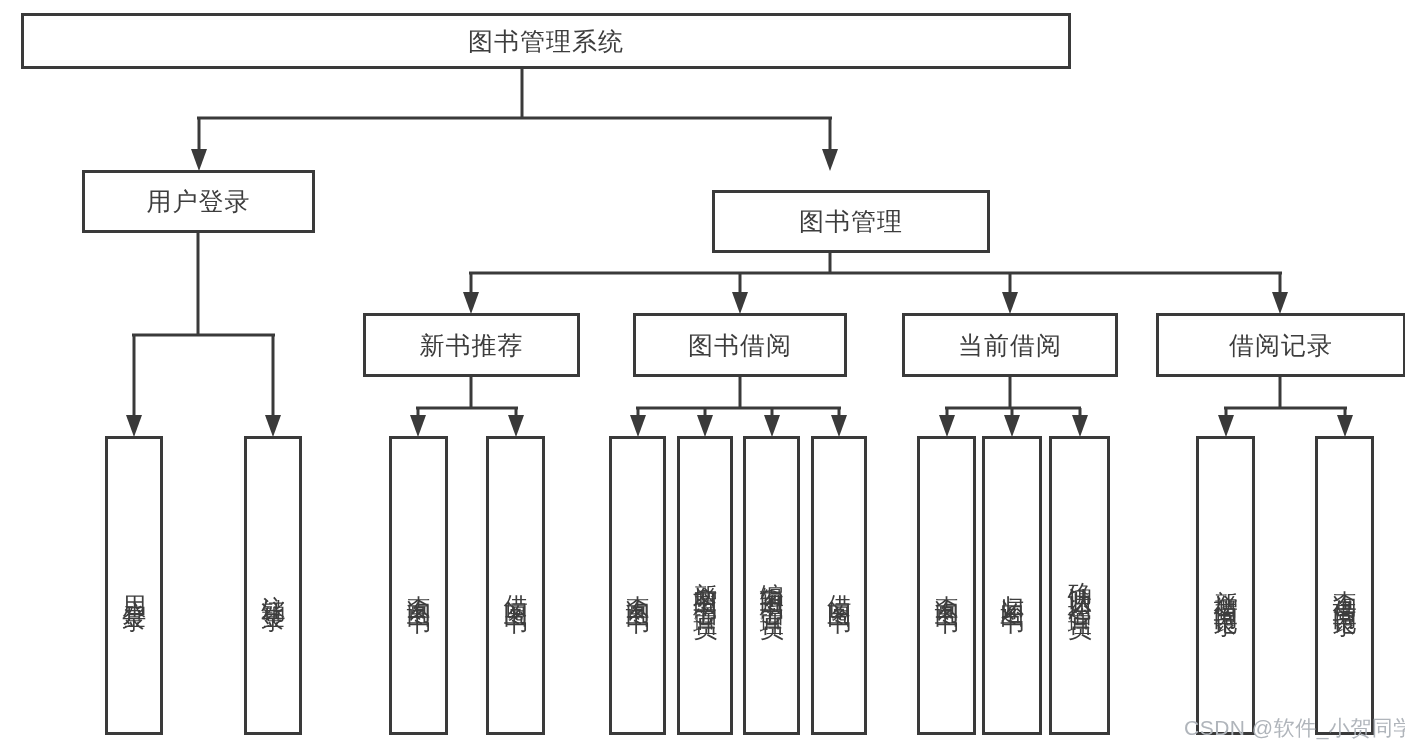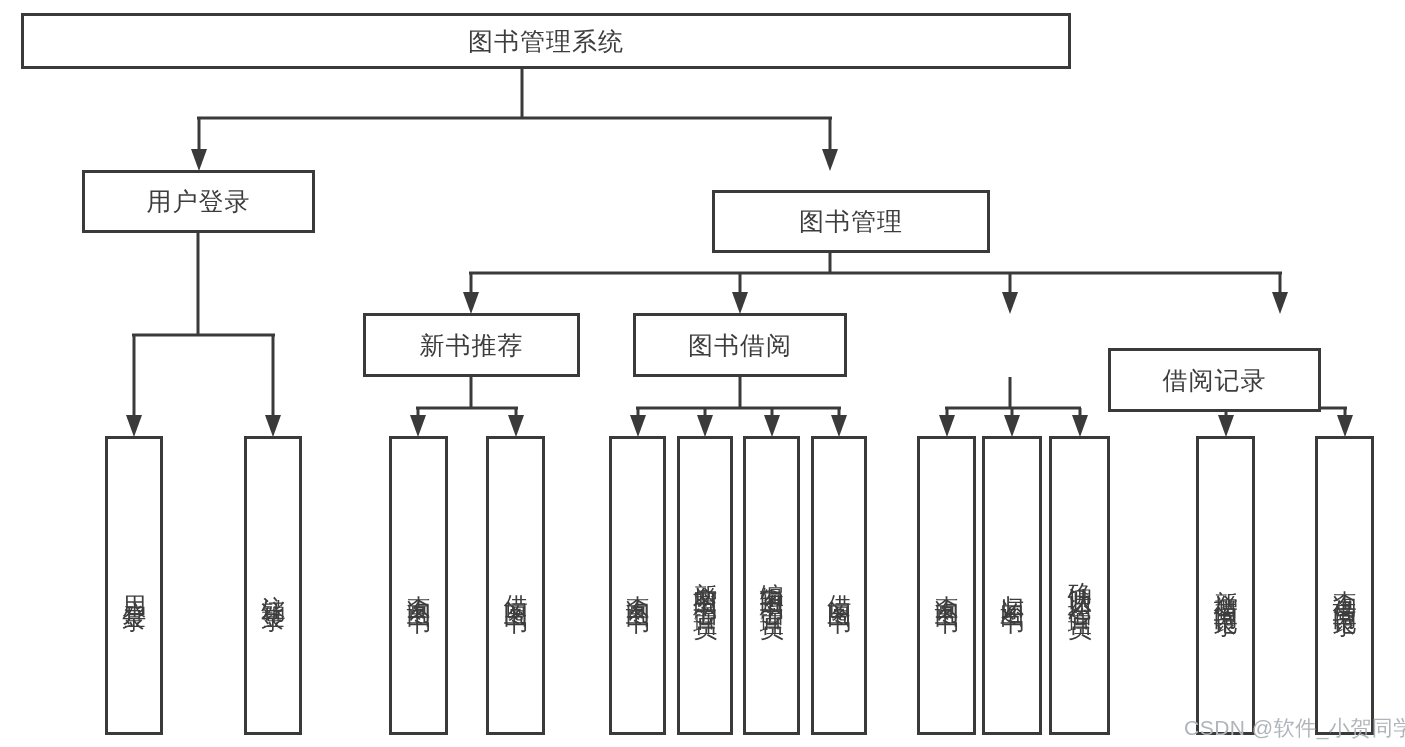--- a/index.html
+++ b/index.html
@@ -121,21 +121,24 @@
   <div class="node lvl2" style="left:712px;width:278px;margin-top:20px;">
     <span>图书管理</span>
   </div>
 
   <div class="node lvl3" style="left:633px;width:214px;">
     <span>图书借阅</span>
   </div>
   <div class="node lvl3" style="left:363px;width:217px;">
     <span>新书推荐</span>
   </div>
-  <div class="node lvl3" style="left:1108px;width:213px;margin-top:35px;">
+  <div class="node lvl3" style="left:902px;width:216px;">
+    <span>当前借阅</span>
+  </div>
+  <div class="node lvl3" style="left:1156px;width:250px;">
     <span>借阅记录</span>
   </div>
 
   <div class="node leaf" style="left:105px;width:58px;">
     <span class="vtext">用户登录</span>
   </div>
   <div class="node leaf" style="left:244px;width:58px;">
     <span class="vtext">注销登录</span>
   </div>
 

